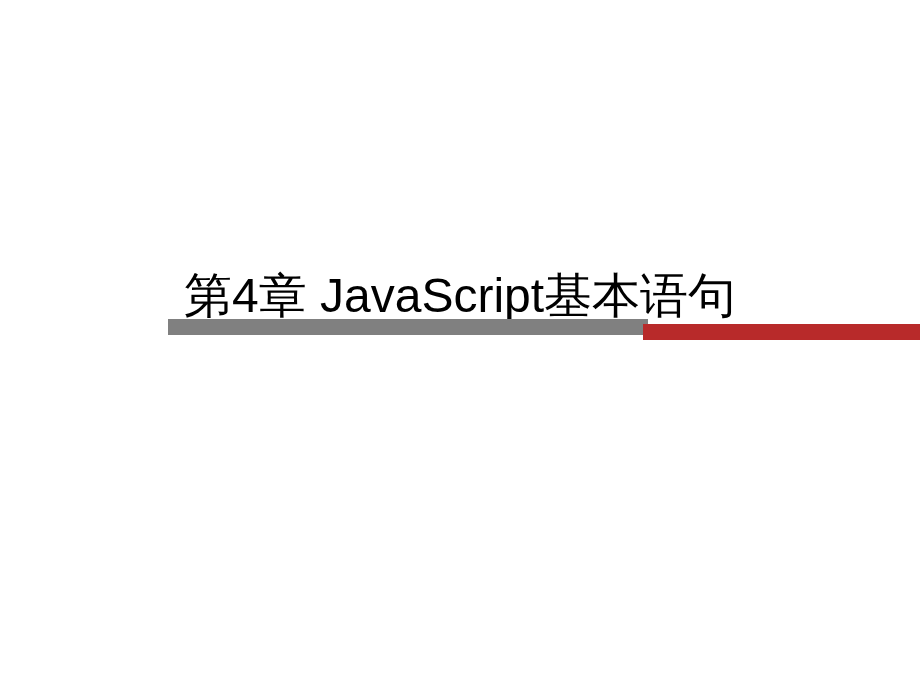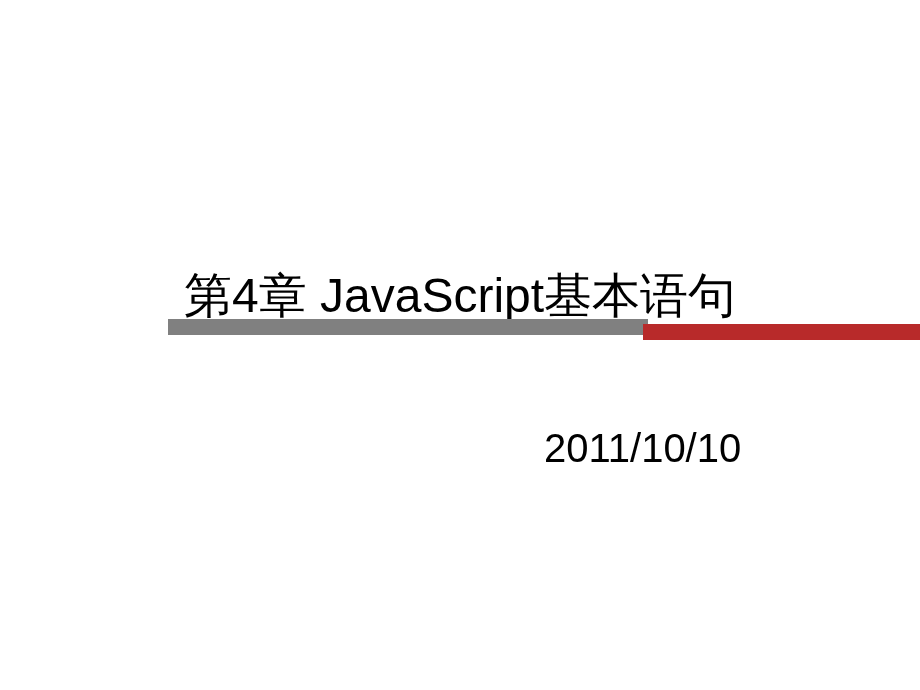--- a/index.html
+++ b/index.html
@@ -75,16 +75,15 @@
   </style>
 </head>
 <body>
 
 <div class="slide-container">
   <div class="title-wrapper">
     <div class="title-text">第4章  JavaScript基本语句</div>
     <div class="title-underline-gray"></div>
     <div class="title-underline-red"></div>
   </div>
-  <div class="date-text">2011/10/10</div>
   <div class="corner-square corner-bottom-left"></div>
   <div class="corner-square corner-bottom-right"></div>
 </div>
 
 </body></html>

